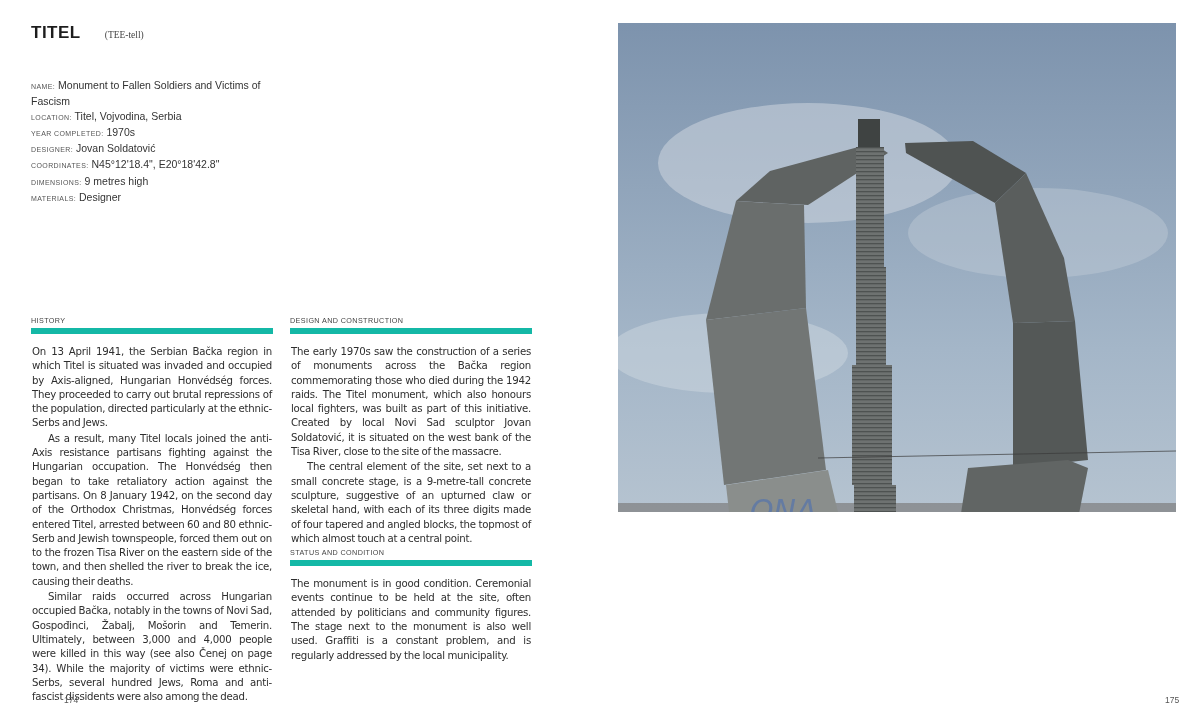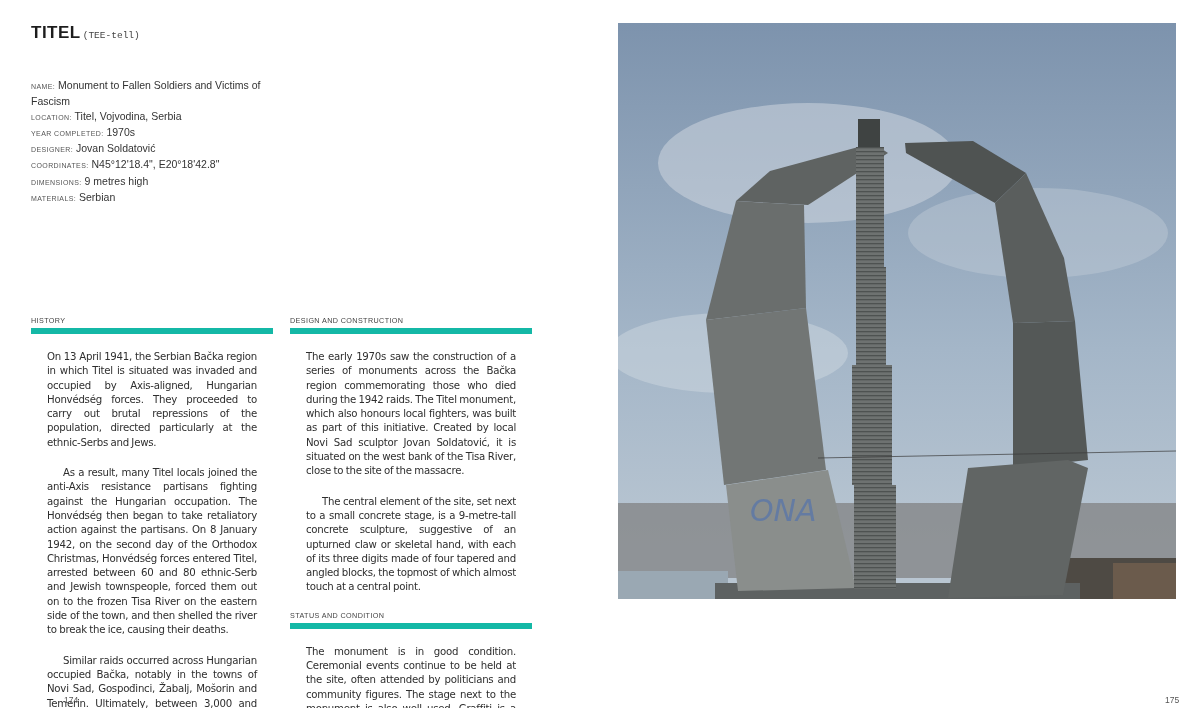--- a/index.html
+++ b/index.html
@@ -6,57 +6,57 @@
   body {
     width: 1200px; height: 708px; overflow: hidden; position: relative;
     background: #ffffff; color: #2b2b2b;
     font-family: "DejaVu Sans", sans-serif;
   }
   .page-left { position: absolute; left: 0; top: 0; width: 600px; height: 708px; }
   .page-right { position: absolute; left: 600px; top: 0; width: 600px; height: 708px; }
 
   .title-row { position: absolute; left: 31px; top: 23px; display: flex; align-items: baseline; }
   .title { font-family: "Liberation Sans", sans-serif; font-weight: bold; font-size: 17px; letter-spacing: 0.5px; color: #1d1d1d; }
-  .pron { font-family: Liberation Mono, monospace; font-size: 9.5px; color: #444; margin-left: 2px; }
+  .pron { font-family: Liberation Serif, serif; font-size: 9.5px; color: #444; margin-left: 24px; }
 
   .facts { position: absolute; left: 31px; top: 78px; width: 240px; font-family: "Liberation Sans", sans-serif; font-size: 10.5px; line-height: 14.3px; color: #333; }
   .fact-label { font-size: 7px; text-transform: uppercase; letter-spacing: 0.4px; color: #555; }
 
   .col { position: absolute; top: 316px; width: 242px; }
   .col-left { left: 31px; }
   .col-right { left: 290px; }
   .sec-head { font-family: "Liberation Sans", sans-serif; font-size: 7.2px; text-transform: uppercase; letter-spacing: 0.4px; color: #444; padding-bottom: 3px; border-bottom: 6px solid #14b8a6; margin-bottom: 11px; }
-  .para { font-family: "DejaVu Sans", sans-serif; font-size: 10.2px; line-height: 14.3px; color: #2e2e2e; text-align: justify; margin: 16px; letter-spacing: -0.25px; word-spacing: -0.5px; }
+  .para { font-family: "DejaVu Sans", sans-serif; font-size: 10.2px; line-height: 14.3px; color: #2e2e2e; text-align: justify; margin: 1px; letter-spacing: -0.25px; word-spacing: -0.5px; }
   .para.indent { text-indent: 16px; }
   .status-head { margin-top: 2px; }
 
   .folio { position: absolute; top: 695px; font-family: "Liberation Sans", sans-serif; font-size: 8.5px; color: #555; margin-left: 33px; }
   .folio-left { left: 31px; }
   .folio-right { left: 532px; }
 
-  .photo { position: absolute; left: 18px; top: 23px; width: 558px; height: 576px; overflow: hidden; background: #5eead4; }
+  .photo { position: absolute; left: 18px; top: 23px; width: 558px; height: 489px; overflow: hidden; background: #5eead4; }
   .photo svg { display: block; }
 </style>
 </head>
 <body>
 
 <div class="page-left">
   <div class="title-row">
     <span class="title">TITEL</span>
     <span class="pron">(TEE-tell)</span>
   </div>
 
   <div class="facts">
     <div><span class="fact-label">Name:</span><span> Monument to Fallen Soldiers and Victims of Fascism</span></div>
     <div><span class="fact-label">Location:</span><span> Titel, Vojvodina, Serbia</span></div>
     <div><span class="fact-label">Year completed:</span><span> 1970s</span></div>
     <div><span class="fact-label">Designer:</span><span> Jovan Soldatović</span></div>
     <div><span class="fact-label">Coordinates:</span><span> N45°12'18.4", E20°18'42.8"</span></div>
     <div><span class="fact-label">Dimensions:</span><span> 9 metres high</span></div>
-    <div><span class="fact-label">Materials:</span><span> Serbian</span></div>
+    <div><span class="fact-label">Materials:</span><span> Designer</span></div>
   </div>
 
   <div class="col col-left">
     <div class="sec-head">History</div>
     <p class="para">On 13 April 1941, the Serbian Bačka region in which Titel is situated was invaded and occupied by Axis-aligned, Hungarian Honvédség forces. They proceeded to carry out brutal repressions of the population, directed particularly at the ethnic-Serbs and Jews.</p>
     <p class="para indent">As a result, many Titel locals joined the anti-Axis resistance partisans fighting against the Hungarian occupation. The Honvédség then began to take retaliatory action against the partisans. On 8 January 1942, on the second day of the Orthodox Christmas, Honvédség forces entered Titel, arrested between 60 and 80 ethnic-Serb and Jewish townspeople, forced them out on to the frozen Tisa River on the eastern side of the town, and then shelled the river to break the ice, causing their deaths.</p>
     <p class="para indent">Similar raids occurred across Hungarian occupied Bačka, notably in the towns of Novi Sad, Gospođinci, Žabalj, Mošorin and Temerin. Ultimately, between 3,000 and 4,000 people were killed in this way (see also Čenej on page 34). While the majority of victims were ethnic-Serbs, several hundred Jews, Roma and anti-fascist dissidents were also among the dead.</p>
   </div>
 
   <div class="col col-right">

